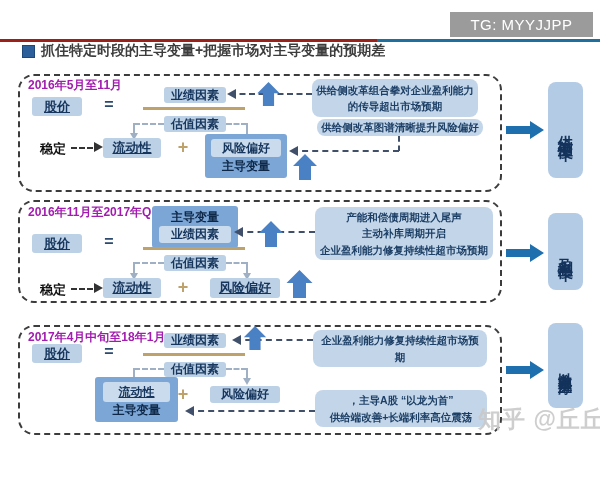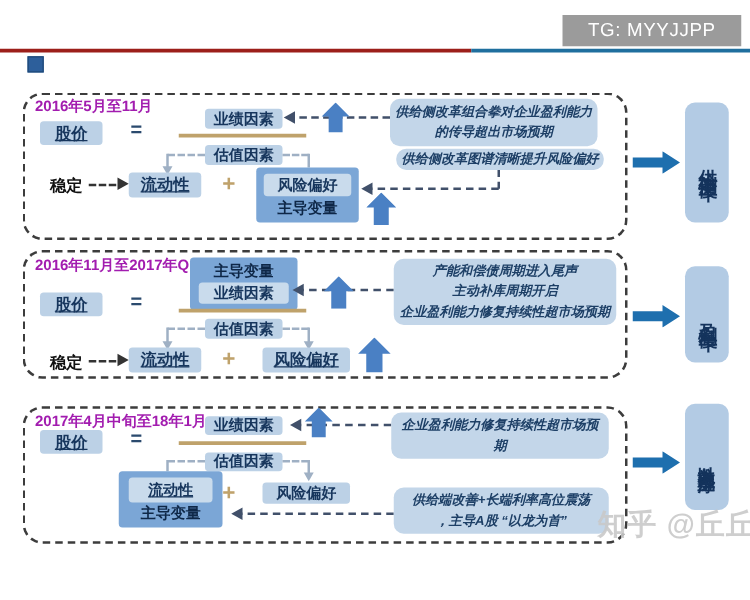--- a/index.html
+++ b/index.html
@@ -18,21 +18,21 @@
   .period{position:absolute;font-size:12px;font-weight:bold;color:#a21caf;white-space:nowrap;}
   .bluebox{position:absolute;background:#bcd1e6;border-radius:3px;color:#17365d;font-weight:bold;
            font-size:12px;display:flex;align-items:center;justify-content:center;white-space:nowrap;}
   .fs13{font-size:13px;text-decoration:underline;}
   .container-box{position:absolute;background:#7ba6d6;border-radius:3px;}
   .inner{position:absolute;background:#c9dbec;border-radius:3px;color:#17365d;font-weight:bold;
          display:flex;align-items:center;justify-content:center;font-size:12px;white-space:nowrap;}
   .dom-label{position:absolute;left:0;width:100%;text-align:center;font-weight:bold;color:#0e2747;font-size:12px;}
   .notes{position:absolute;background:#c3d6e9;border-radius:8px;color:#1d3f66;font-size:10.5px;font-weight:bold;
          display:flex;flex-direction:column;justify-content:center;text-align:center;line-height:1.55;
-         padding:2px 4px;box-sizing:border-box;font-style:italic;}
+         padding:2px 4px;box-sizing:border-box;}
   .frac{position:absolute;height:3px;background:#bfa26b;}
   .eq{position:absolute;width:22px;text-align:center;font-weight:bold;color:#2b4a6e;font-size:16px;}
   .plus{position:absolute;width:22px;text-align:center;font-weight:bold;color:#bfa26b;font-size:18px;}
   .stable{position:absolute;font-size:13px;font-weight:bold;color:#111;}
   .dash-dark{position:absolute;border-top:2px dashed #41506a;}
   .dash-black{position:absolute;border-top:2px dashed #333;}
   .dash-lite{position:absolute;border-top:2px dashed #9fb0c4;}
   .vdash-lite{position:absolute;border-left:2px dashed #9fb0c4;}
   .vdash-dark{position:absolute;border-left:2px dashed #41506a;}
   .ah-left{position:absolute;width:0;height:0;border:5px solid transparent;border-right:9px solid #41506a;}
@@ -52,20 +52,21 @@
 </style>
 </head>
 <body>
 
 <div class="page">
 
   <div class="tg-box">TG: MYYJJPP</div>
   <div class="hl hl-red"></div>
   <div class="hl hl-blue"></div>
   <span class="bullet"></span>
+  <div class="title">抓住特定时段的主导变量+把握市场对主导变量的预期差</div>
 
   <div class="sect" style="left:18px;top:74px;width:484px;height:118px"></div>
   <div class="period" style="left:28px;top:77px">2016年5月至11月</div>
 
   <div class="bluebox fs13" style="left:32px;top:97px;width:50px;height:19px">股价</div>
   <div class="eq" style="left:98px;top:96px">=</div>
   <div class="bluebox" style="left:164px;top:87px;width:62px;height:16px">业绩因素</div>
   <div class="frac" style="left:143px;top:107px;width:102px"></div>
   <div class="bluebox" style="left:164px;top:116px;width:62px;height:16px">估值因素</div>
 
@@ -204,22 +205,22 @@
   <div class="plus" style="left:172px;top:384px">+</div>
   <div class="bluebox" style="left:210px;top:386px;width:70px;height:17px">风险偏好</div>
 
   <div class="dash-dark" style="left:188px;top:410px;width:127px"></div>
   <div class="ah-left" style="left:180px;top:406px"></div>
 
   <div class="notes" style="left:313px;top:330px;width:174px;height:37px">
     <div>企业盈利能力修复持续性超市场预期</div>
   </div>
   <div class="notes" style="left:315px;top:390px;width:172px;height:37px">
+    <div>，主导A股 “以龙为首”</div>
     <div>供给端改善+长端利率高位震荡</div>
-    <div>，主导A股 “以龙为首”</div>
   </div>
 
   <div class="rarrow" style="left:506px;top:361px">
     <svg width="38" height="18" viewBox="0 0 38 18">
         <path d="M0 5 H24 V0 L38 9 L24 18 V13 H0 Z" fill="#1e6fae"></path>
       </svg>
   </div>
   <div class="rlabel two" style="left:548px;top:323px;width:35px;height:85px">
     <div>以龙为首</div>
     <div>水主沉浮</div>

